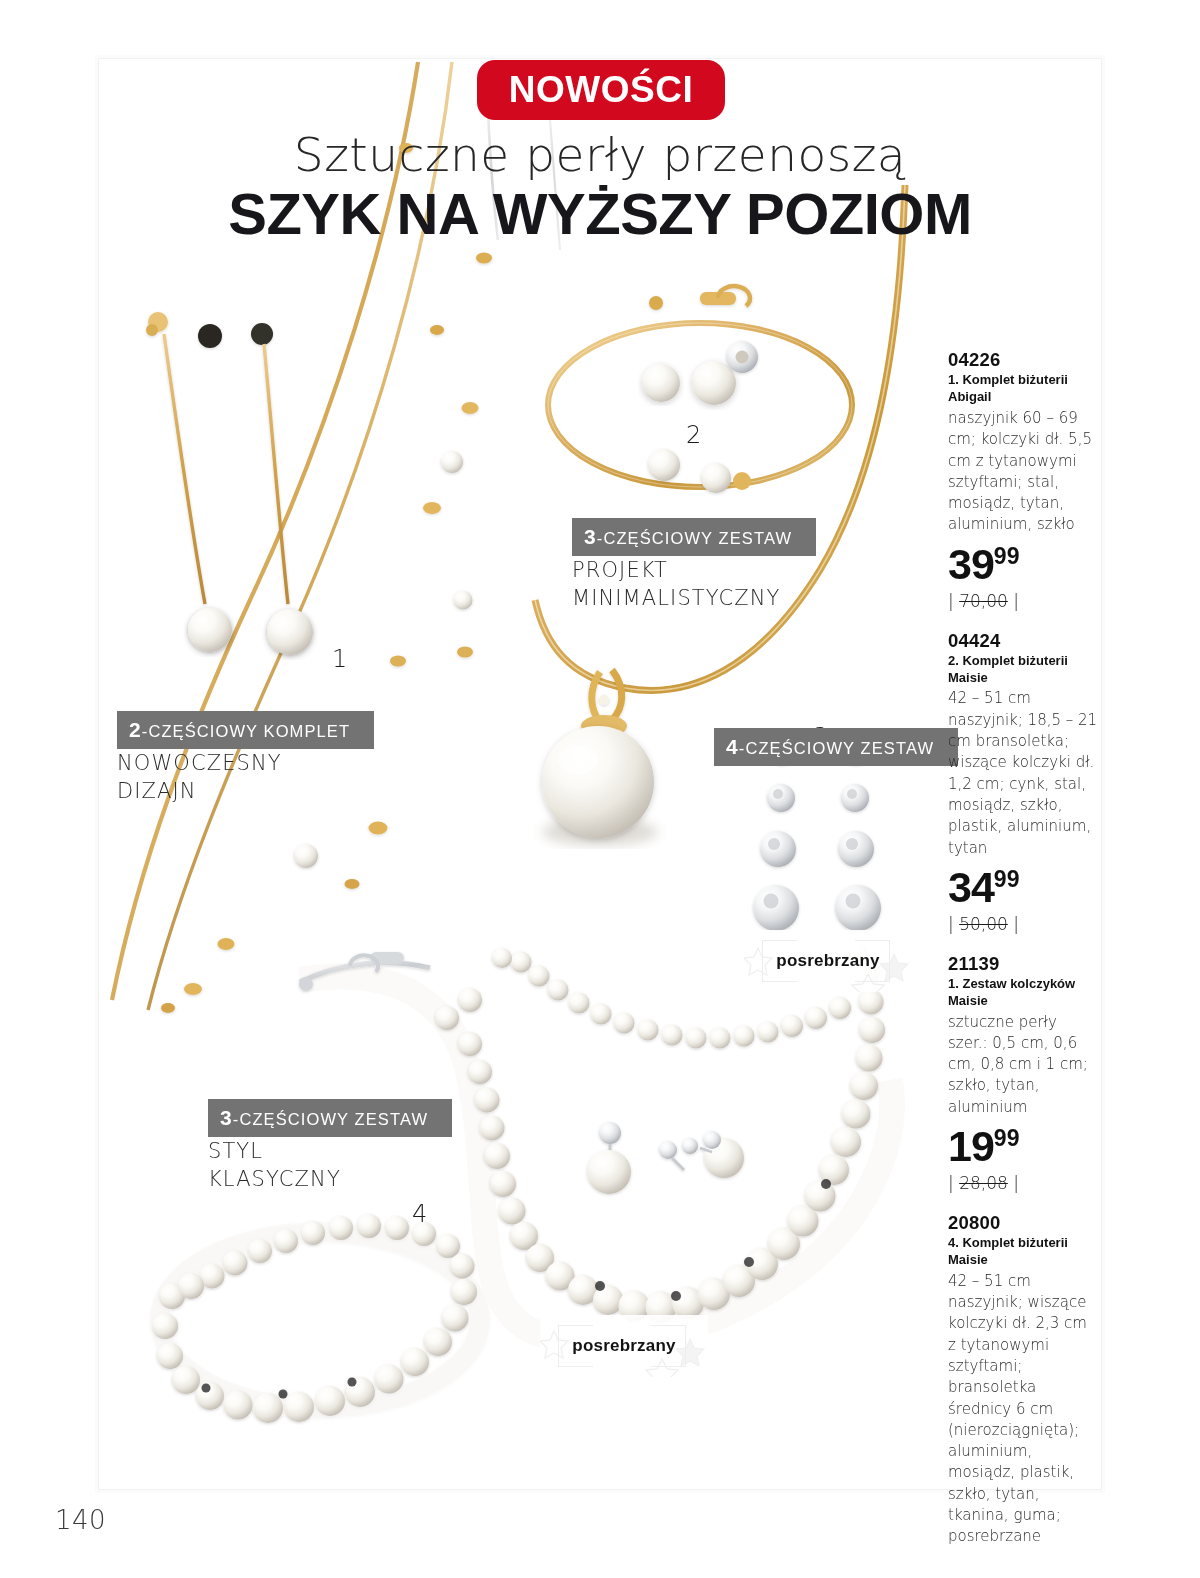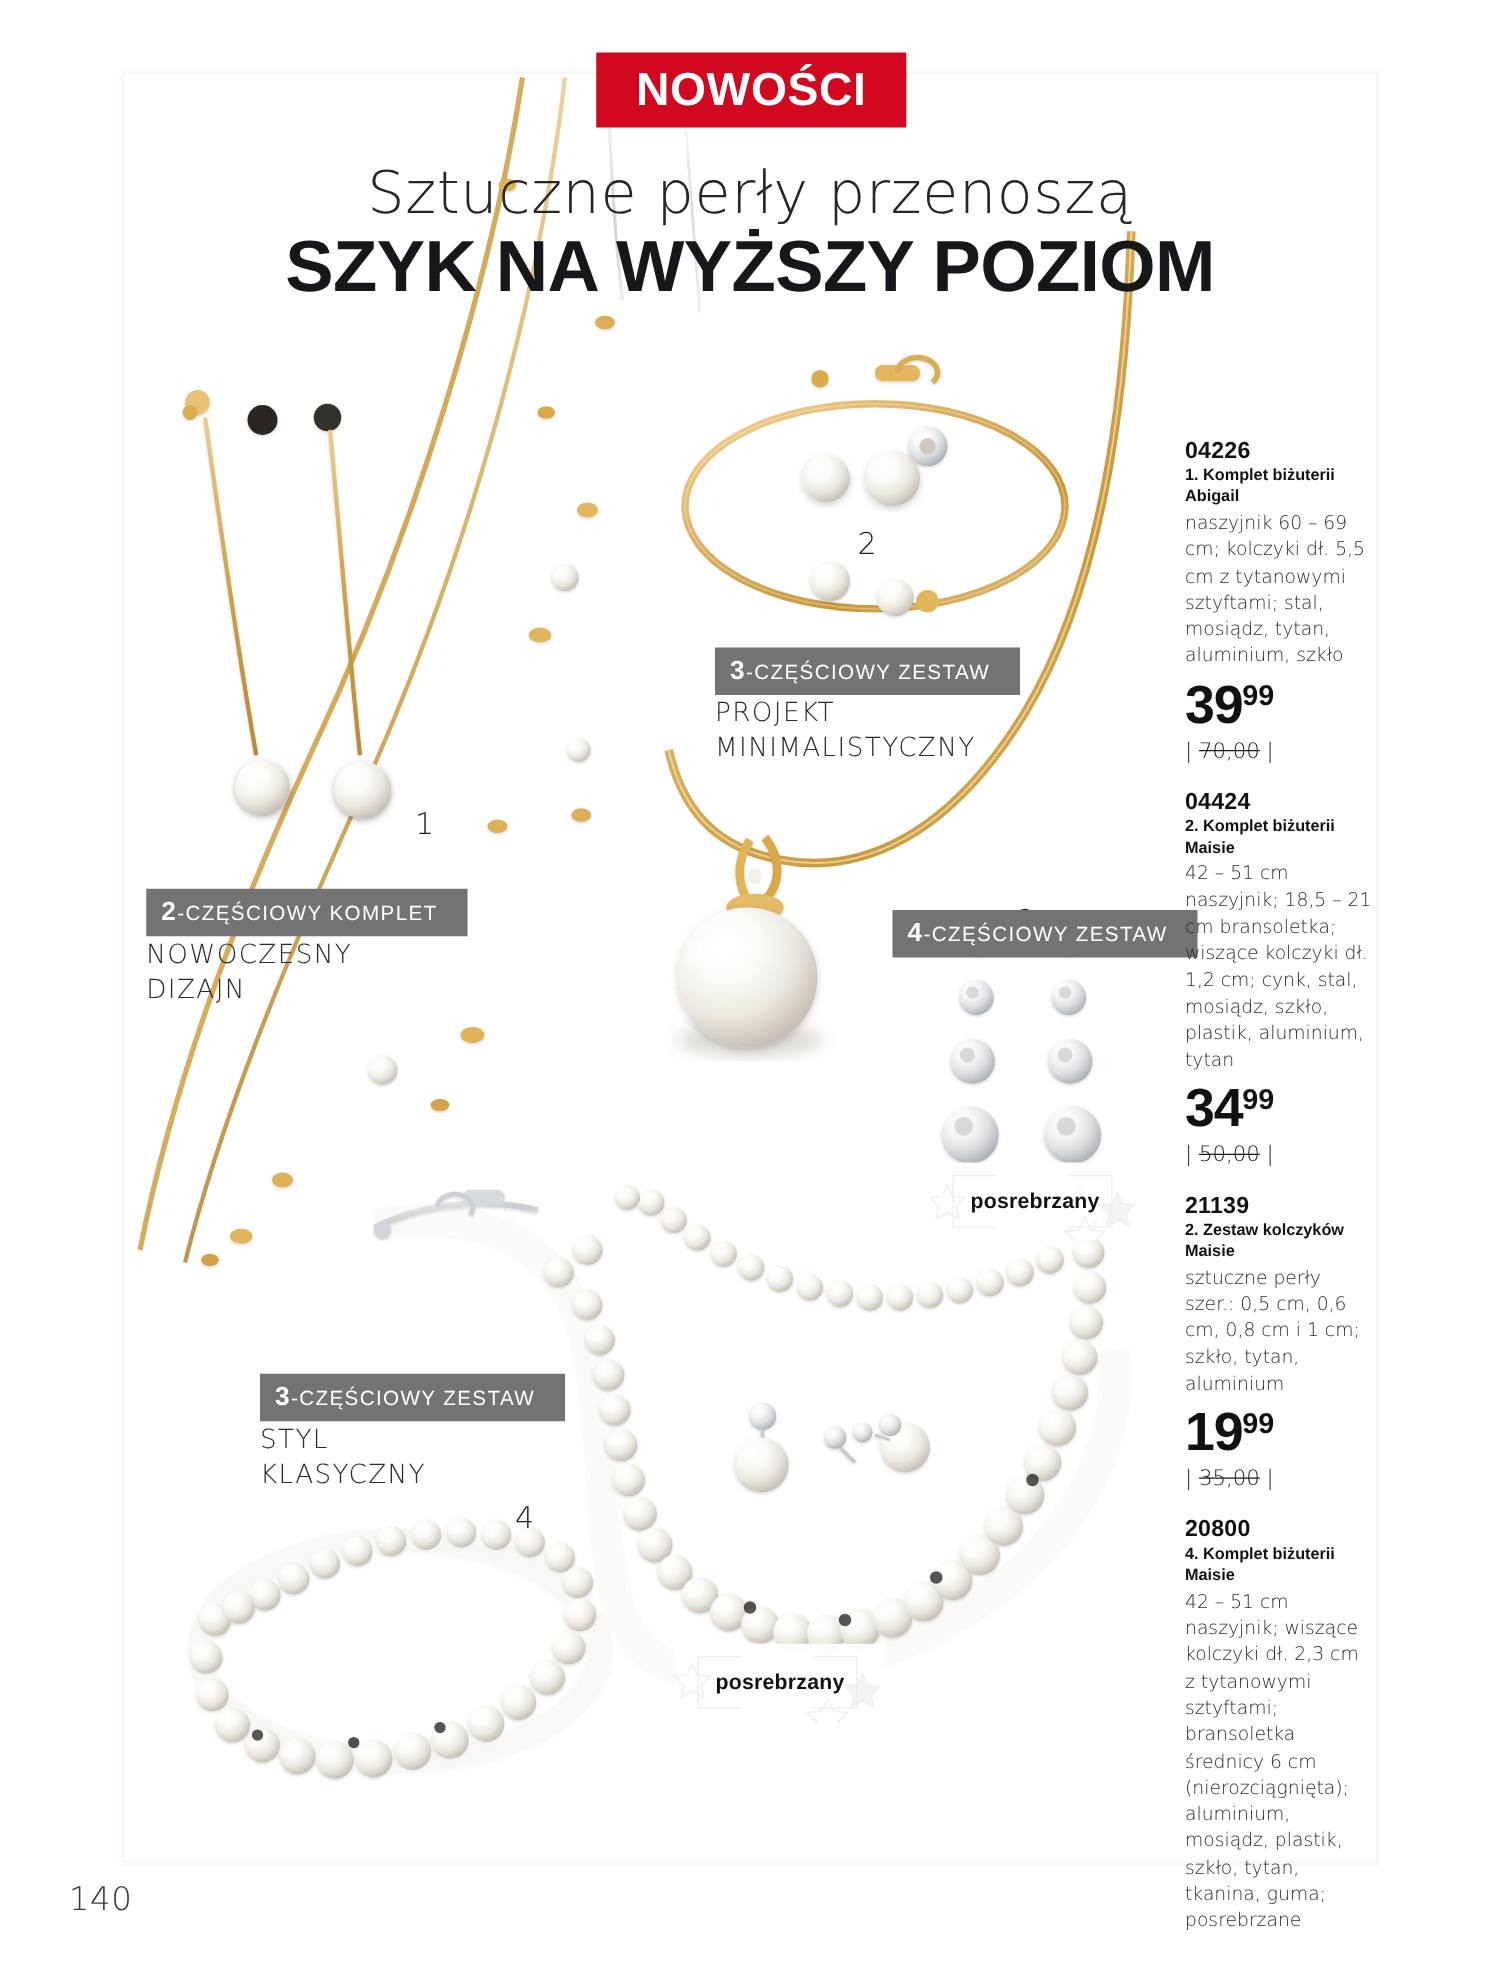--- a/index.html
+++ b/index.html
@@ -19,25 +19,26 @@
     position: absolute;
     left: 98px; top: 58px; right: 98px; bottom: 88px;
     border: 1px solid #f2f2f2;
     box-shadow: 0 0 0 3px #fbfbfb;
     background: #ffffff;
   }
 
   
   .nowosci {
     position: absolute;
-    left: 477px; top: 42px;
+    left: 477px; top: 60px;
     width: 248px; height: 60px;
     background: #d2091e;
     display: flex; align-items: center; justify-content: center;
     z-index: 40;
+    border-radius: 18px;
   }
   .nowosci span {
     color: #ffffff;
     font-size: 37px;
     font-weight: 700;
     letter-spacing: 0.5px;
     font-family: "Liberation Sans", sans-serif;
   }
 
   
@@ -494,26 +495,26 @@
       <div class="p-name">2. Komplet biżuterii Maisie</div>
       <div class="p-desc">42 – 51 cm naszyjnik; 18,5 – 21 cm bransoletka; wiszące kolczyki dł. 1,2 cm; cynk, stal, mosiądz, szkło, plastik, aluminium, tytan</div>
       <div class="p-price">
         <span class="int">34</span><span class="dec">99</span>
       </div>
       <div class="p-old">|&nbsp;<s>50,00</s>&nbsp;|</div>
     </div>
 
     <div class="product">
       <div class="p-code">21139</div>
-      <div class="p-name">2. Zestaw kolczyków Maisie</div>
+      <div class="p-name">1. Zestaw kolczyków Maisie</div>
       <div class="p-desc">sztuczne perły szer.: 0,5 cm, 0,6 cm, 0,8 cm i 1 cm; szkło, tytan, aluminium</div>
       <div class="p-price">
         <span class="int">19</span><span class="dec">99</span>
       </div>
-      <div class="p-old">|&nbsp;<s>35,00</s>&nbsp;|</div>
+      <div class="p-old">|&nbsp;<s>28,08</s>&nbsp;|</div>
     </div>
 
     <div class="product">
       <div class="p-code">20800</div>
       <div class="p-name">4. Komplet biżuterii Maisie</div>
       <div class="p-desc">42 – 51 cm naszyjnik; wiszące kolczyki dł. 2,3 cm z tytanowymi sztyftami; bransoletka średnicy 6 cm (nierozciągnięta); aluminium, mosiądz, plastik, szkło, tytan, tkanina, guma; posrebrzane</div>
 
     </div>
 
   </div>

